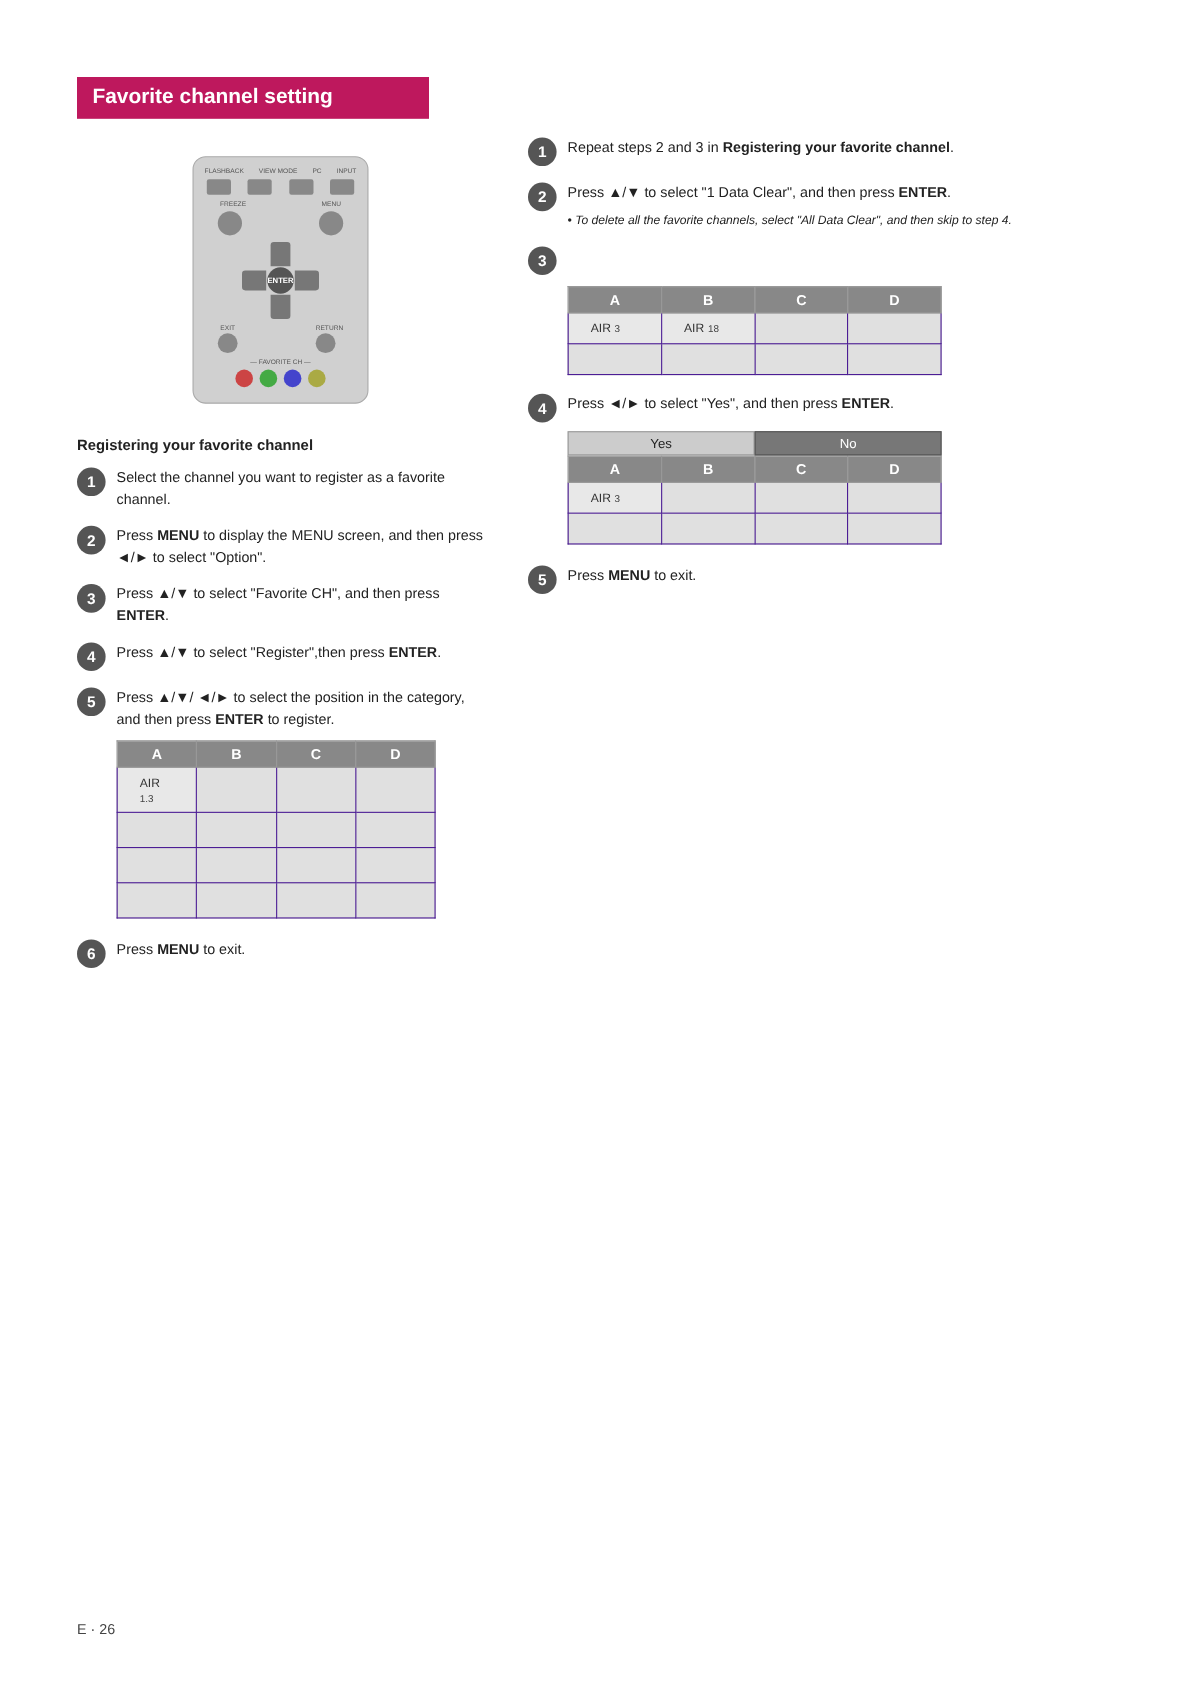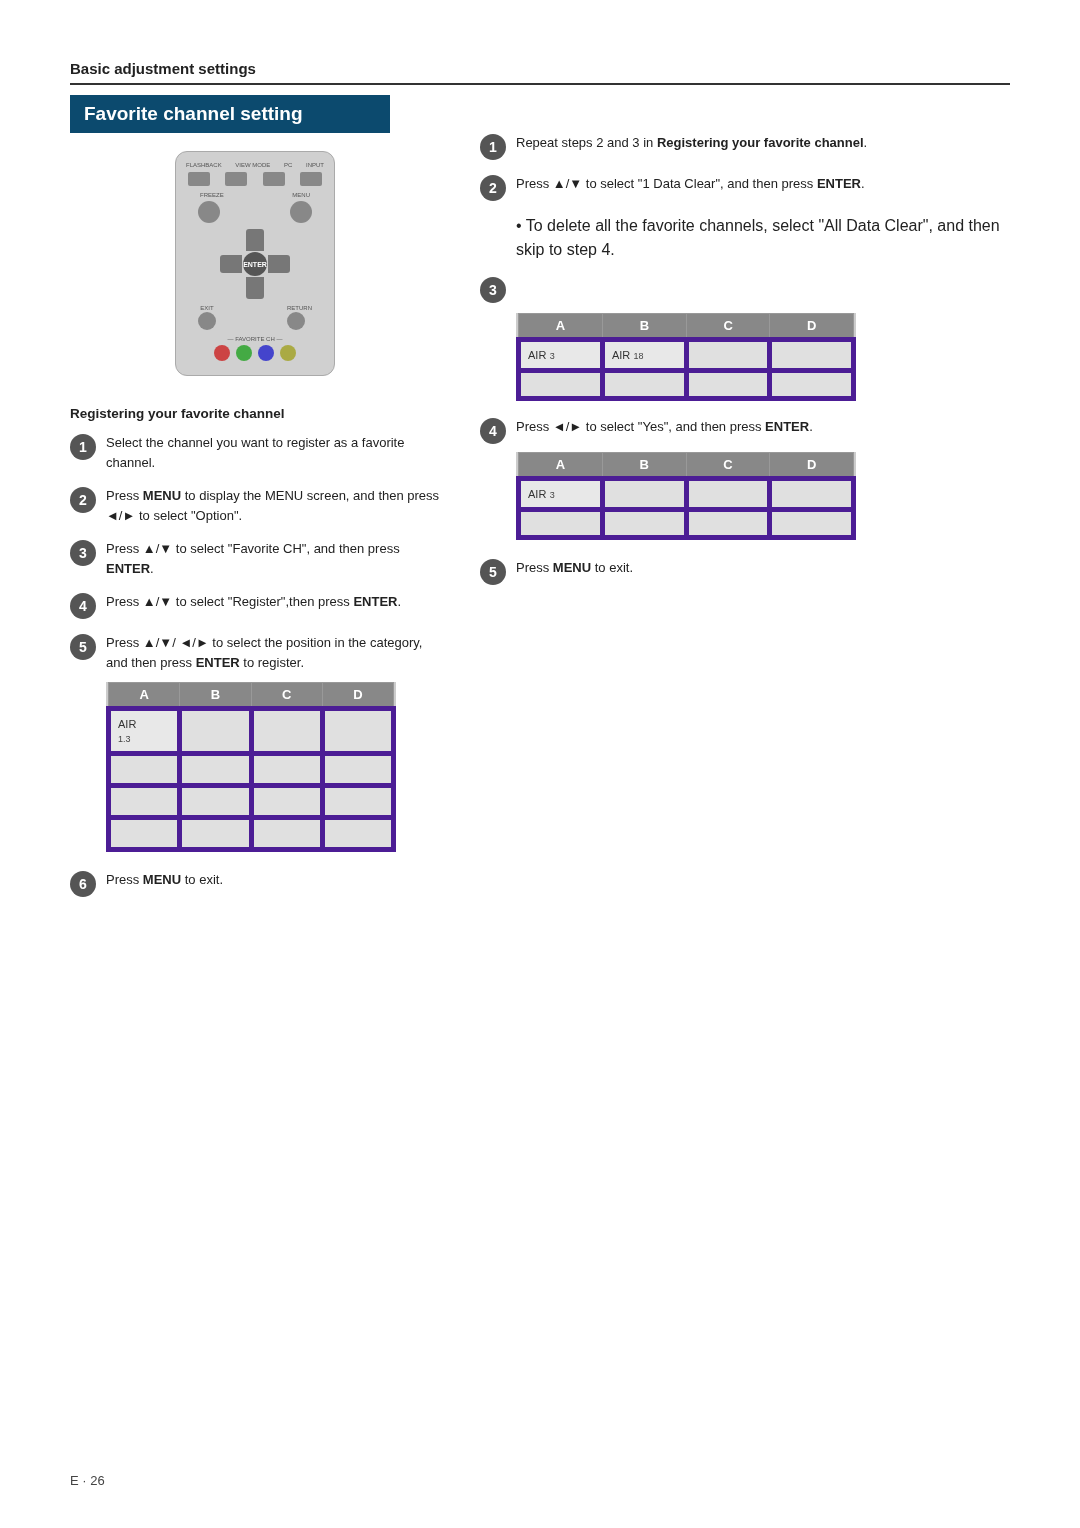--- a/index.html
+++ b/index.html
@@ -19,26 +19,27 @@
       border-bottom: 2px solid #333;
       padding-bottom: 6px;
       margin-bottom: 0;
     }
     .section-header h2 {
       font-size: 15px;
       font-weight: bold;
       color: #222;
     }
     .feature-title-bar {
-      background: #0c4a6e;
+      background: #be185d;
       color: #fff;
       font-size: 19px;
       font-weight: bold;
       padding: 8px 14px;
       margin-top: 10px;
+      margin-bottom: 16px;
       display: inline-block;
       min-width: 320px;
     }
     .two-col {
       display: flex;
       gap: 40px;
       margin-top: 0;
     }
     .left-col {
       width: 370px;
@@ -186,22 +187,23 @@
     }
     .step-text {
       font-size: 13px;
       line-height: 1.5;
       color: #222;
     }
     .step-text b {
       font-weight: bold;
     }
     .step-text .bullet {
-      margin-top: 20px;
-      font-size: 16px;
+      margin-top: 8px;
+      font-size: 11px;
+      font-style: italic;
     }
     .step-text .bullet::before {
       content: '• ';
     }
 
     
     .ch-table-wrap {
       margin-top: 10px;
       margin-left: 36px;
     }
@@ -216,22 +218,22 @@
       font-size: 13px;
       font-weight: bold;
       text-align: center;
       padding: 4px 12px;
       border: 1px solid #999;
       width: 85px;
     }
     .ch-table td {
       background: #e0e0e0;
       font-size: 12px;
-      padding: 6px 7px;
-      border: 5px solid #4c1d95;
+      padding: 6px 20px;
+      border: 1px solid #4c1d95;
       width: 85px;
       height: 28px;
       vertical-align: top;
     }
     .ch-table td.filled {
       background: #e8e8e8;
     }
     .ch-cell-text {
       font-size: 11px;
       color: #333;
@@ -289,23 +291,20 @@
       width: 72px;
       height: 32px;
     }
   </style>
 </head>
 <body>
 
 <div class="page">
 
   
-  <div class="section-header">
-    <h2>Basic adjustment settings</h2>
-  </div>
 
   
   <div class="feature-title-bar">Favorite channel setting</div>
 
   
   <div class="two-col">
 
     <div class="left-col">
 
       <p class="intro-text"></p>
@@ -483,20 +482,24 @@
           </tbody>
         </table>
       </div>
 
       <div class="step" style="margin-top:16px;margin-bottom:4px;">
         <div class="step-number">4</div>
         <div class="step-text">Press ◄/► to select "Yes", and then press <b>ENTER</b>.</div>
       </div>
 
       <div class="yn-table-wrap">
+        <div class="yn-header">
+          <div class="yn-yes">Yes</div>
+          <div class="yn-no">No</div>
+        </div>
         <table class="ch-table">
           <thead>
             <tr>
               <th>A</th>
               <th>B</th>
               <th>C</th>
               <th>D</th>
             </tr>
           </thead>
           <tbody>

